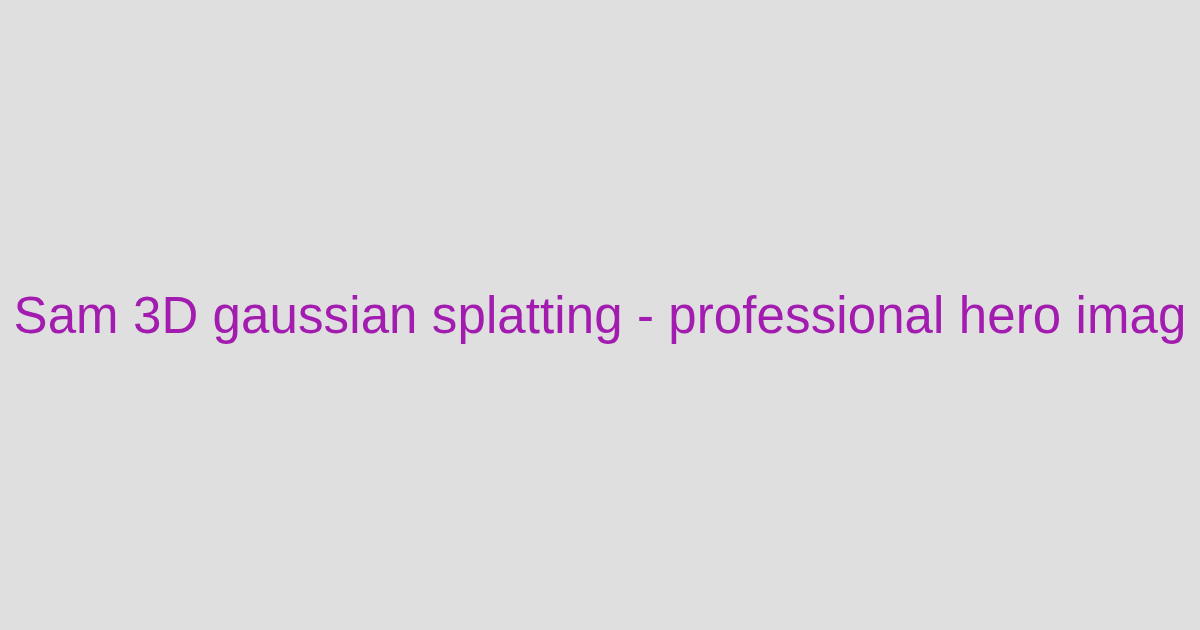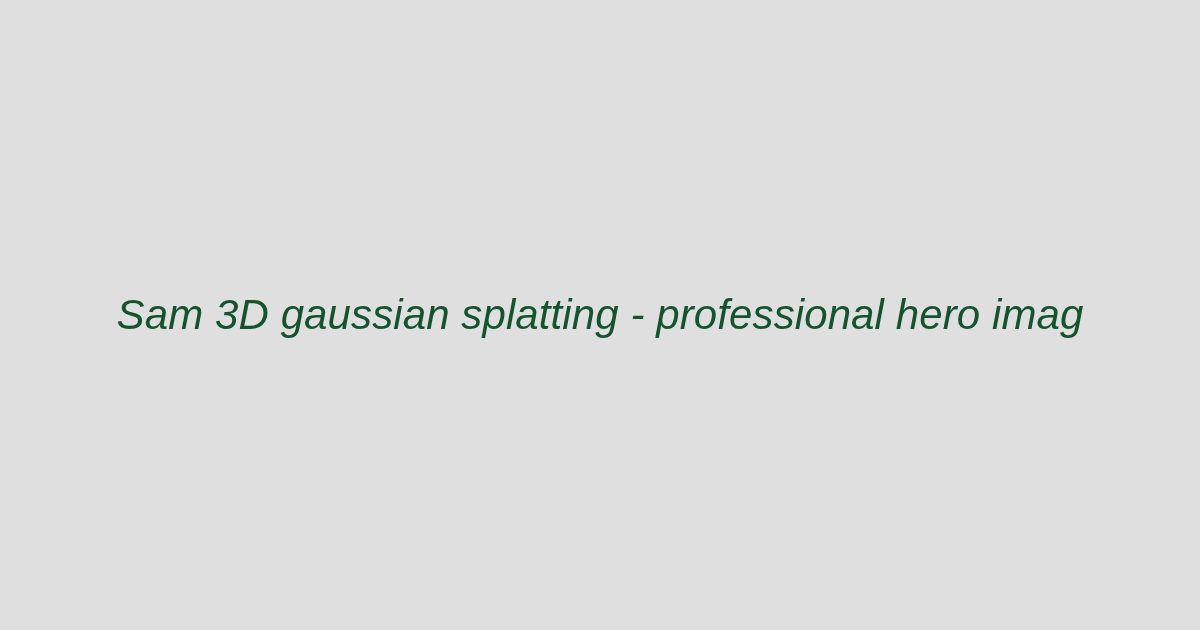--- a/index.html
+++ b/index.html
@@ -40,15 +40,15 @@
     text-align: center;
     user-select: none;
     -webkit-font-smoothing: antialiased;
   }
 </style>
 </head>
 <body>
 
 <div class="placeholder-canvas" style="background-color: rgb(223, 223, 223);">
 
-  <span class="placeholder-label" style="color: #14532d; font-size: 42px; font-style: italic;">Sam 3D gaussian splatting - professional hero imag</span>
+  <span class="placeholder-label" style="color: #a21caf; font-size: 51px;">Sam 3D gaussian splatting - professional hero imag</span>
 
 </div>
 
 </body></html>

